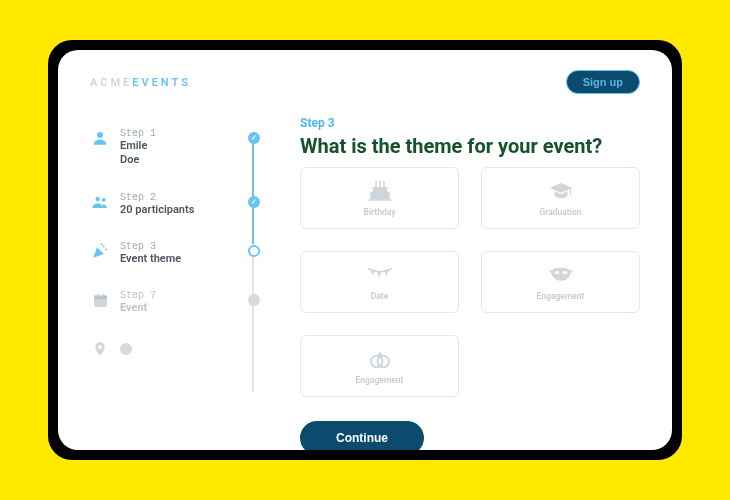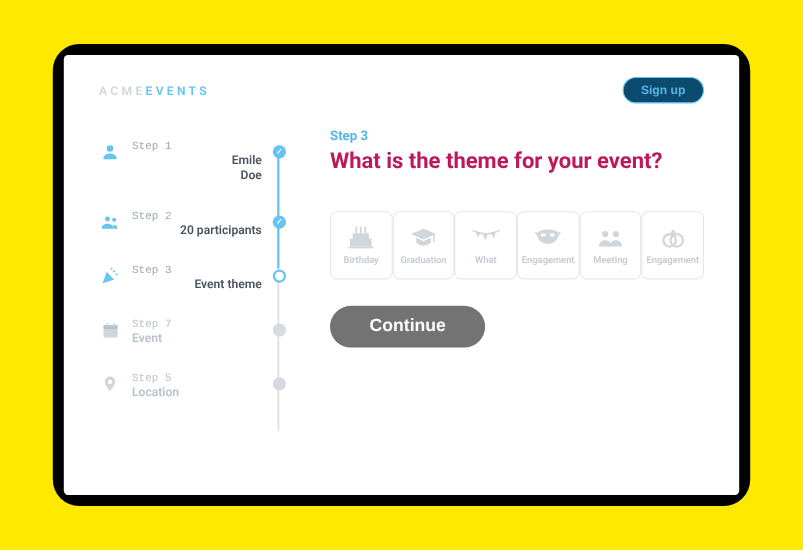--- a/index.html
+++ b/index.html
@@ -14,21 +14,21 @@
     width: 100%;
     height: 100%;
     background: #000;
     border-radius: 24px;
     padding: 10px;
   }
   .screen {
     width: 100%;
     height: 100%;
     background: #fff;
-    border-radius: 4px;
+    border-radius: 20px;
     padding: 20px 32px 16px 32px;
     overflow: hidden;
   }
   .topbar {
     display: flex;
     justify-content: space-between;
     align-items: center;
     margin-bottom: 22px;
   }
   .logo {
@@ -81,21 +81,21 @@
     font-weight: 500;
     font-family: Liberation Mono, monospace;
   }
   .step-value {
     font-size: 11px;
     font-weight: 600;
     color: #b9c2cb;
     line-height: 1.3;
   }
   .step.done .step-label, .step.current .step-label { color: #9da8b3; }
-  .step.done .step-value, .step.current .step-value { color: #4a5560; text-align: right; }
+  .step.done .step-value, .step.current .step-value { color: #4a5560; }
   .line {
     position: absolute;
     right: 6px;
     top: 20px;
     width: 2px;
     height: 256px;
     background: #e0e5ea;
     z-index: 0;
   }
   .line-done {
@@ -137,28 +137,28 @@
   .main { flex: 1; }
   .step-tag {
     color: #53b7e6;
     font-size: 12px;
     font-weight: 700;
     margin-bottom: 4px;
   }
   .question {
     font-size: 20px;
     font-weight: 700;
-    color: #be185d;
+    color: #14532d;
     line-height: 1.25;
-    margin-bottom: 33px;
+    margin-bottom: 8px;
   }
   .grid {
     display: grid;
-    grid-template-columns: repeat(6, 1fr);
-    gap: 0;
+    grid-template-columns: repeat(2, 1fr);
+    gap: 22px;
     margin-bottom: 24px;
   }
   .card {
     border: 1px solid #e3e8ec;
     border-radius: 6px;
     height: 62px;
     display: flex;
     flex-direction: column;
     align-items: center;
     justify-content: center;
@@ -174,26 +174,26 @@
     align-items: center;
     justify-content: center;
   }
   .card-label {
     font-size: 8.5px;
     font-weight: 600;
     color: #c3cbd3;
   }
   .card.selected .card-label { color: #53b7e6; }
   .continue-btn {
-    background: #737373;
+    background: #0c4a6e;
     color: #fff;
     border: none;
     border-radius: 20px;
     padding: 10px 36px;
-    font-size: 16px;
+    font-size: 12px;
     font-weight: 600;
     cursor: pointer;
   }
 </style>
 </head>
 <body>
 
 <div class="device">
 <div class="screen">
 
@@ -271,24 +271,20 @@
         </div>
         <span class="dot"></span>
       </div>
 
       <div class="step">
         <span class="step-icon">
           <svg width="16" height="18" viewBox="0 0 24 24" fill="#cfd6dc">
                 <path d="M12 2C8 2 5 5 5 9c0 5 7 13 7 13s7-8 7-13c0-4-3-7-7-7zm0 10a3 3 0 110-6 3 3 0 010 6z"></path>
               </svg>
         </span>
-        <div class="step-text">
-          <div class="step-label">Step 5</div>
-          <div class="step-value">Location</div>
-        </div>
         <span class="dot"></span>
       </div>
 
     </div>
 
     <div class="main">
       <div class="step-tag">Step 3</div>
       <h1 class="question">What is the theme for your event?</h1>
 
       <div class="grid">
@@ -320,46 +316,35 @@
         </div>
         <div class="card">
           <span class="card-icon">
             <svg width="28" height="20" viewBox="0 0 34 24" fill="#cfd6dc">
                   <path d="M2 4 Q17 12 32 4" stroke="#cfd6dc" stroke-width="1.5" fill="none"></path>
                   <path d="M5 5l3 7 3-6z"></path>
                   <path d="M13 8l3 7 3-7z"></path>
                   <path d="M22 6l3 7 3-8z"></path>
                 </svg>
           </span>
-          <span class="card-label">What</span>
+          <span class="card-label">Date</span>
         </div>
         <div class="card">
           <span class="card-icon">
             <svg width="26" height="20" viewBox="0 0 32 24" fill="#cfd6dc">
                   <path d="M4 8c0-3 5-5 12-5s12 2 12 5c0 6-5 11-12 11S4 14 4 8z"></path>
                   <ellipse cx="11" cy="9" rx="3" ry="2" fill="#fff"></ellipse>
                   <ellipse cx="21" cy="9" rx="3" ry="2" fill="#fff"></ellipse>
                   <path d="M2 6l3 3M30 6l-3 3" stroke="#cfd6dc" stroke-width="2"></path>
                 </svg>
           </span>
           <span class="card-label">Engagement</span>
         </div>
         <div class="card">
           <span class="card-icon">
-            <svg width="26" height="20" viewBox="0 0 32 24" fill="#cfd6dc">
-                  <circle cx="10" cy="8" r="3.5"></circle>
-                  <circle cx="22" cy="8" r="3.5"></circle>
-                  <path d="M3 22c0-4 3-7 7-7s7 3 7 7z"></path>
-                  <path d="M15 22c0-4 3-7 7-7s7 3 7 7z"></path>
-                </svg>
-          </span>
-          <span class="card-label">Meeting</span>
-        </div>
-        <div class="card">
-          <span class="card-icon">
             <svg width="26" height="22" viewBox="0 0 32 26" fill="none" stroke="#cfd6dc" stroke-width="2.5">
                   <circle cx="12" cy="16" r="7"></circle>
                   <circle cx="20" cy="16" r="7"></circle>
                   <path d="M16 4l3 3-3 3-3-3z" fill="#cfd6dc" stroke="none"></path>
                 </svg>
           </span>
           <span class="card-label">Engagement</span>
         </div>
       </div>
 

